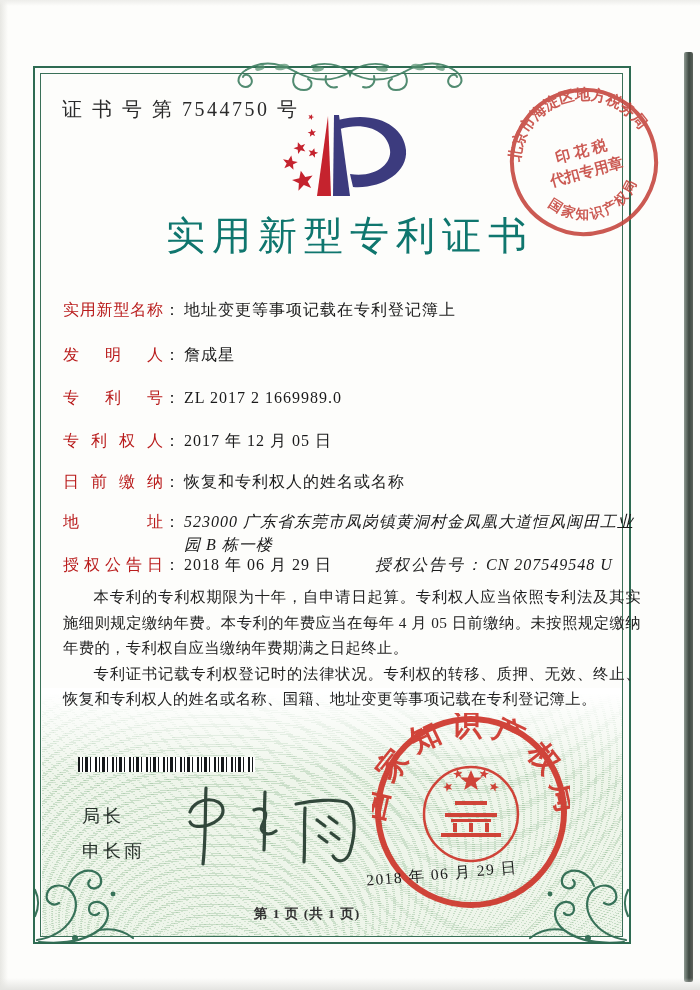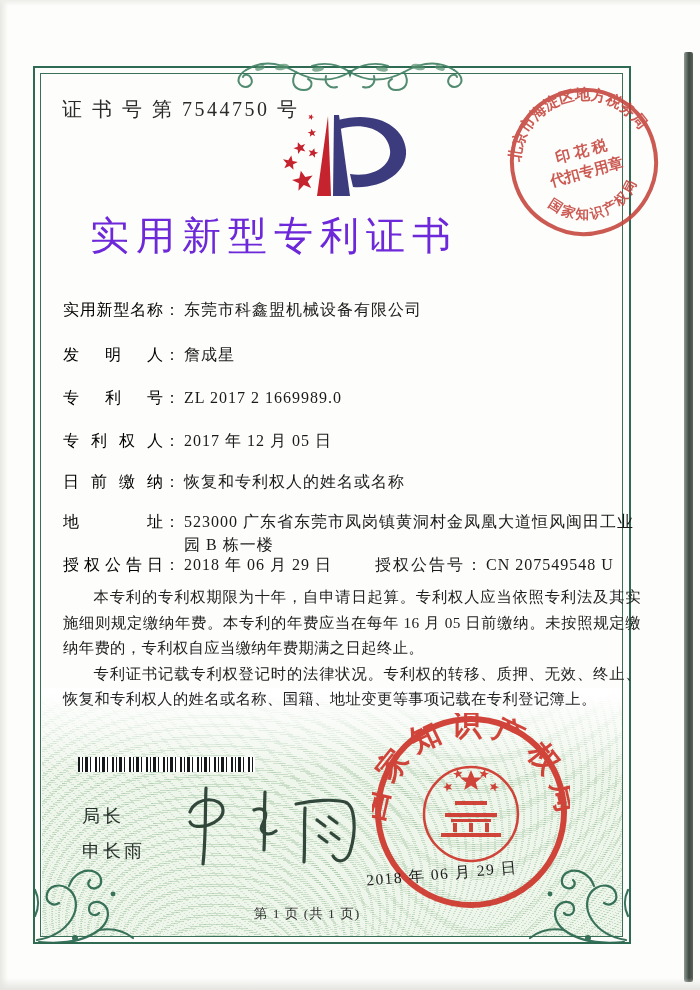--- a/index.html
+++ b/index.html
@@ -23,36 +23,36 @@
     left:42px;top:688px;width:580px;height:248px;z-index:1;
     background-color:#eef5ea;
     background-image:
       repeating-radial-gradient(120% 85% at 30% 135%, rgba(110,165,115,.30) 0 1px, rgba(0,0,0,0) 1px 6px),
       repeating-radial-gradient(130% 90% at 75% 140%, rgba(110,165,115,.22) 0 1px, rgba(0,0,0,0) 1px 7px);
   }
   .guilloche:before{content:"";position:absolute;left:0;top:0;right:0;height:90px;
     background:linear-gradient(180deg,#ffffff 6%,rgba(255,255,255,0));}
   
   .certno{left:62px;top:96px;font-size:20px;letter-spacing:2.5px;color:#2a2a2a;z-index:3;}
-  .title{left:90px;top:209px;width:520px;text-align:left;font-size:39px;letter-spacing:7px;color:#6d28d9;z-index:3;font-weight:500;}
+  .title{left:90px;top:209px;width:520px;text-align:center;font-size:39px;letter-spacing:7px;color:#0f766e;z-index:3;font-weight:500;}
   .fields{left:63px;top:0;width:575px;z-index:3;font-size:16px;}
   .frow{position:absolute;left:0;line-height:23px;white-space:nowrap;}
-  .flabel{display:inline-block;width:100px;text-align:justify;text-align-last:justify;color:#000000;}
+  .flabel{display:inline-block;width:100px;text-align:justify;text-align-last:justify;color:#b91c1c;}
   .fcolon{display:inline-block;margin:0 4px 0 1px;}
   .fval{display:inline-block;letter-spacing:1px;color:#1a1a1a;vertical-align:top;}
-  .fval.wrap{white-space:normal;max-width:452px;}
-  .grant2{position:absolute;left:312px;top:0;white-space:nowrap;}
+  .fval.wrap{white-space:normal;max-width:452px;font-style:italic;}
+  .grant2{position:absolute;left:312px;top:0;white-space:nowrap;font-style:italic;}
   .glabel{letter-spacing:2px;}
   .paras{left:63px;top:584px;width:578px;z-index:3;font-size:15.3px;line-height:25.5px;text-align:justify;color:#222;letter-spacing:.4px;}
   .paras p{margin:0;text-indent:2em;}
   .barcode{left:78px;top:757px;width:177px;height:15px;z-index:3;
     background:repeating-linear-gradient(90deg,#15181a 0 2px,#fff 2px 4px,#15181a 4px 5px,#fff 5px 7px,#15181a 7px 10px,#fff 10px 12px,#15181a 12px 13px,#fff 13px 17px);}
   .signer{left:82px;z-index:3;font-size:18px;letter-spacing:3px;color:#26302a;}
   .sig-svg{left:178px;top:780px;z-index:3;}
-  .footer{left:63px;top:905px;width:488px;text-align:center;font-size:13.5px;letter-spacing:1px;color:#333;z-index:3;}
+  .footer{left:63px;top:905px;width:488px;text-align:center;font-size:13.5px;letter-spacing:1px;color:#333;z-index:3;font-weight:bold;}
   .logo{left:276px;top:110px;z-index:3;}
   .tax-stamp{left:506px;top:84px;z-index:4;transform:rotate(-15deg);}
   .office-stamp{left:372px;top:713px;z-index:4;}
   .issue-date{left:366px;top:864px;z-index:5;font-size:15.5px;letter-spacing:1.5px;color:#1d1d1d;transform:rotate(-5deg);}
   .garland{left:230px;top:46px;z-index:3;}
   .corner-l{left:29px;top:850px;z-index:3;}
   .corner-r{left:522px;top:850px;z-index:3;transform:scaleX(-1);}
   .seal-text{font-family:"Liberation Serif","DejaVu Serif",serif;font-weight:bold;}
 </style>
 </head>
@@ -138,21 +138,21 @@
   </text>
   <text class="seal-text" font-size="13.5" fill="#c5443c" letter-spacing="2">
     <textPath href="#taxBot" startOffset="50%" text-anchor="middle">国家知识产权局</textPath>
   </text>
   <text class="seal-text" x="78" y="72" font-size="15" fill="#c5443c" text-anchor="middle">印 花 税</text>
   <text class="seal-text" x="78" y="93" font-size="15" fill="#c5443c" text-anchor="middle">代扣专用章</text>
 </svg>
 
 <div class="abs fields">
   <div class="frow" style="top:298px">
-    <span class="flabel">实用新型名称</span><span class="fcolon">：</span><span class="fval">东莞市科鑫盟机械设备有限公司</span>
+    <span class="flabel">实用新型名称</span><span class="fcolon">：</span><span class="fval">地址变更等事项记载在专利登记簿上</span>
   </div>
   <div class="frow" style="top:343px">
     <span class="flabel">发明人</span><span class="fcolon">：</span><span class="fval">詹成星</span>
   </div>
   <div class="frow" style="top:386px">
     <span class="flabel">专利号</span><span class="fcolon">：</span><span class="fval">ZL 2017 2 1669989.0</span>
   </div>
   <div class="frow" style="top:429px">
     <span class="flabel">专利权人</span><span class="fcolon">：</span><span class="fval">2017 年 12 月 05 日</span>
   </div>
@@ -164,21 +164,21 @@
   </div>
   <div class="frow" style="top:553px">
     <span class="flabel">授权公告日</span><span class="fcolon">：</span><span class="fval">2018 年 06 月 29 日</span>
     <span class="grant2">
       <span class="glabel">授权公告号</span><span class="fcolon">：</span><span class="fval">CN 207549548 U</span>
     </span>
   </div>
 </div>
 
 <div class="abs paras">
-  <p>本专利的专利权期限为十年，自申请日起算。专利权人应当依照专利法及其实施细则规定缴纳年费。本专利的年费应当在每年 16 月 05 日前缴纳。未按照规定缴纳年费的，专利权自应当缴纳年费期满之日起终止。</p>
+  <p>本专利的专利权期限为十年，自申请日起算。专利权人应当依照专利法及其实施细则规定缴纳年费。本专利的年费应当在每年 4 月 05 日前缴纳。未按照规定缴纳年费的，专利权自应当缴纳年费期满之日起终止。</p>
   <p>专利证书记载专利权登记时的法律状况。专利权的转移、质押、无效、终止、恢复和专利权人的姓名或名称、国籍、地址变更等事项记载在专利登记簿上。</p>
 </div>
 
 <div class="abs barcode"></div>
 
 <div class="abs signer" style="top:804px">局长</div>
 <div class="abs signer" style="top:839px">申长雨</div>
 
 <svg class="abs sig-svg" width="185" height="90" viewBox="0 0 185 90">
   <g fill="none" stroke="#243a2e" stroke-width="3.2" stroke-linecap="round" opacity="0.92">

